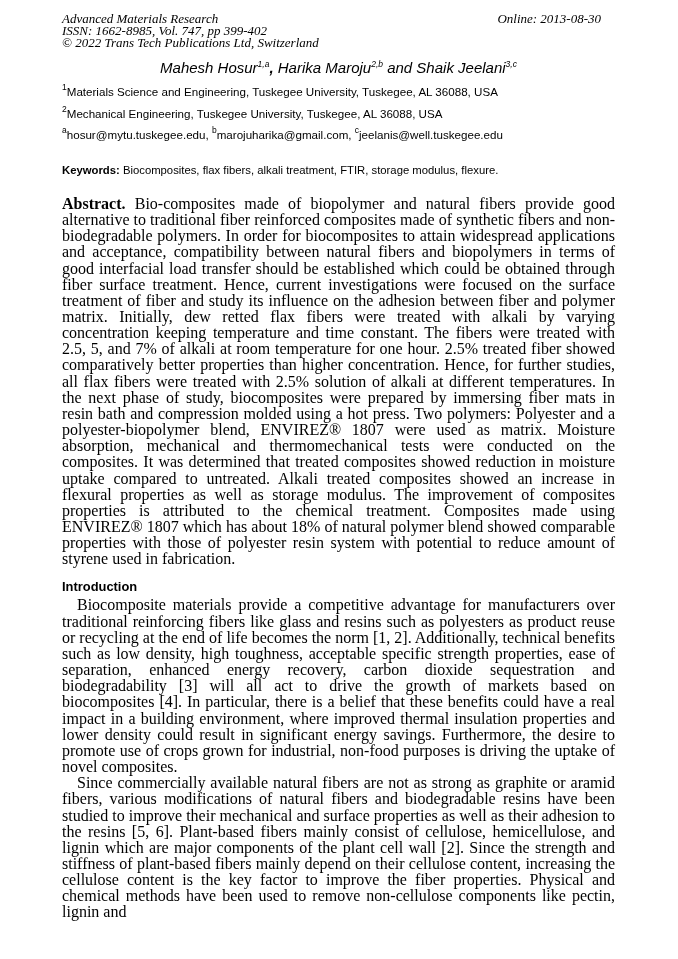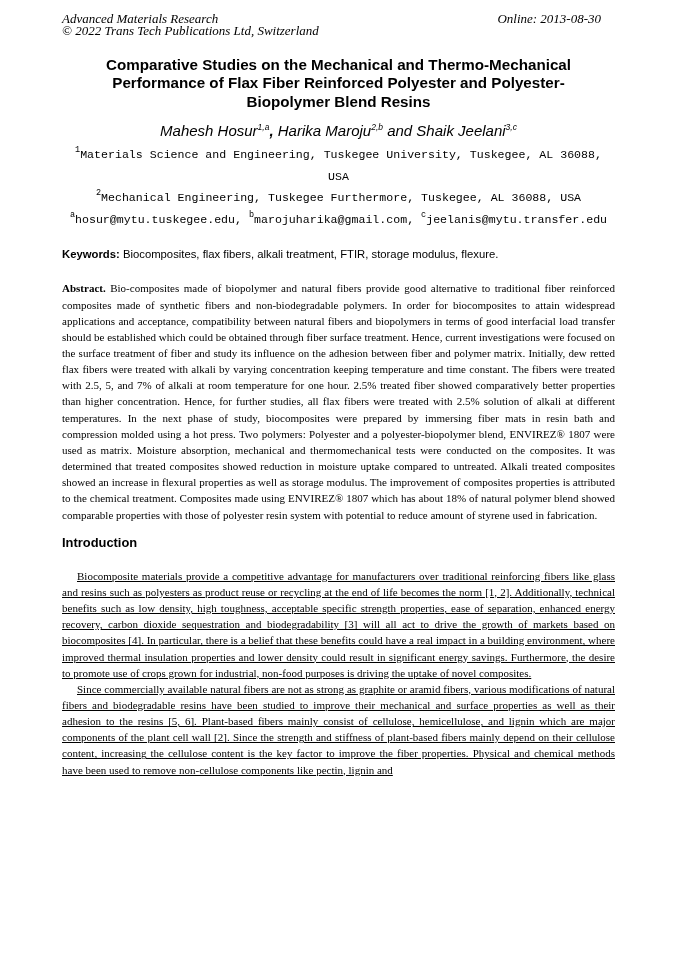--- a/index.html
+++ b/index.html
@@ -3,51 +3,51 @@
 <meta charset="utf-8">
 <style>
   html, body { margin: 0; padding: 0; background: #ffffff; }
   body { width: 678px; height: 959px; position: relative; overflow: hidden; color: #000; }
   .page { position: absolute; left: 62px; top: 13px; width: 553px; }
   .hdr { font-family: "Liberation Serif", serif; font-style: italic; font-size: 13px; line-height: 11.8px; position: relative; }
   .hdr-right { position: absolute; right: 14px; top: 0; }
   .title { font-family: "Liberation Sans", sans-serif; font-weight: bold; font-size: 15.2px; line-height: 18.6px; text-align: center; margin-top: 19px; padding: 0 10px; }
   .authors { font-family: "Liberation Sans", sans-serif; font-size: 15px; line-height: 20px; text-align: center; margin-top: 10px; font-style: italic; }
   .authors sup, .aff sup { font-size: 8.5px; vertical-align: 6px; line-height: 0; }
-  .aff { font-family: Liberation Mono, monospace; font-size: 11.6px; line-height: 21.5px; text-align: center; }
+  .aff { font-family: Liberation Sans, sans-serif; font-size: 11.6px; line-height: 21.5px; text-align: left; }
   .aff.first { margin-top: 3px; }
   .keywords { font-family: "Liberation Sans", sans-serif; font-size: 11.3px; line-height: 14px; margin-top: 17px; }
   .keywords b { font-weight: bold; }
-  .body { font-family: "Liberation Serif", serif; font-size: 11px; line-height: 16.15px; text-align: justify; }
+  .body { font-family: "Liberation Serif", serif; font-size: 16px; line-height: 16.15px; text-align: justify; }
   .abstract { margin-top: 19px; }
   .abstract b { font-weight: bold; }
   .section { font-family: Liberation Sans, sans-serif; font-weight: bold; font-size: 12.9px; line-height: 16px; margin-top: 12px; }
-  .intro { margin-top: 17px; text-decoration: underline; }
+  .intro { margin-top: 2px; }
   .intro p { margin: 0; text-indent: 15px; }
 </style>
 </head>
 <body>
 
 <div class="page">
 
   <div class="hdr">
     <div>Advanced Materials Research</div>
+    <div>ISSN: 1662-8985, Vol. 747, pp 399-402</div>
     <div>© 2022 Trans Tech Publications Ltd, Switzerland</div>
     <div class="hdr-right">Online: 2013-08-30</div>
   </div>
 
-  <div class="title">Comparative Studies on the Mechanical and Thermo-Mechanical Performance of Flax Fiber Reinforced Polyester and Polyester-Biopolymer Blend Resins</div>
 
   <div class="authors">
     <span>Mahesh Hosur</span><sup>1,a</sup><b>, </b><span>Harika Maroju</span><sup>2,b</sup><span style="white-space:pre"> and </span><span>Shaik Jeelani</span><sup>3,c</sup>
   </div>
 
   <div class="aff first"><sup>1</sup><span>Materials Science and Engineering, Tuskegee University, Tuskegee, AL 36088, USA</span></div>
-  <div class="aff"><sup>2</sup><span>Mechanical Engineering, Tuskegee Furthermore, Tuskegee, AL 36088, USA</span></div>
-  <div class="aff"><sup>a</sup><span>hosur@mytu.tuskegee.edu</span><span style="white-space:pre">, </span><sup>b</sup><span>marojuharika@gmail.com</span><span style="white-space:pre">, </span><sup>c</sup><span>jeelanis@mytu.transfer.edu</span></div>
+  <div class="aff"><sup>2</sup><span>Mechanical Engineering, Tuskegee University, Tuskegee, AL 36088, USA</span></div>
+  <div class="aff"><sup>a</sup><span>hosur@mytu.tuskegee.edu</span><span style="white-space:pre">, </span><sup>b</sup><span>marojuharika@gmail.com</span><span style="white-space:pre">, </span><sup>c</sup><span>jeelanis@well.tuskegee.edu</span></div>
 
   <div class="keywords"><b>Keywords:</b><span> Biocomposites, flax fibers, alkali treatment, FTIR, storage modulus, flexure.</span></div>
 
   <div class="body abstract"><b>Abstract.</b><span> Bio-composites made of biopolymer and natural fibers provide good alternative to traditional fiber reinforced composites made of synthetic fibers and non-biodegradable polymers. In order for biocomposites to attain widespread applications and acceptance, compatibility between natural fibers and biopolymers in terms of good interfacial load transfer should be established which could be obtained through fiber surface treatment. Hence, current investigations were focused on the surface treatment of fiber and study its influence on the adhesion between fiber and polymer matrix. Initially, dew retted flax fibers were treated with alkali by varying concentration keeping temperature and time constant. The fibers were treated with 2.5, 5, and 7% of alkali at room temperature for one hour. 2.5% treated fiber showed comparatively better properties than higher concentration. Hence, for further studies, all flax fibers were treated with 2.5% solution of alkali at different temperatures. In the next phase of study, biocomposites were prepared by immersing fiber mats in resin bath and compression molded using a hot press. Two polymers: Polyester and a polyester-biopolymer blend, ENVIREZ® 1807 were used as matrix. Moisture absorption, mechanical and thermomechanical tests were conducted on the composites. It was determined that treated composites showed reduction in moisture uptake compared to untreated. Alkali treated composites showed an increase in flexural properties as well as storage modulus. The improvement of composites properties is attributed to the chemical treatment. Composites made using ENVIREZ® 1807 which has about 18% of natural polymer blend showed comparable properties with those of polyester resin system with potential to reduce amount of styrene used in fabrication.</span></div>
 
   <div class="section">Introduction</div>
 
   <div class="body intro">
     <p>Biocomposite materials provide a competitive advantage for manufacturers over traditional reinforcing fibers like glass and resins such as polyesters as product reuse or recycling at the end of life becomes the norm [1, 2]. Additionally, technical benefits such as low density, high toughness, acceptable specific strength properties, ease of separation, enhanced energy recovery, carbon dioxide sequestration and biodegradability [3] will all act to drive the growth of markets based on biocomposites [4]. In particular, there is a belief that these benefits could have a real impact in a building environment, where improved thermal insulation properties and lower density could result in significant energy savings. Furthermore, the desire to promote use of crops grown for industrial, non-food purposes is driving the uptake of novel composites.</p>
     <p>Since commercially available natural fibers are not as strong as graphite or aramid fibers, various modifications of natural fibers and biodegradable resins have been studied to improve their mechanical and surface properties as well as their adhesion to the resins [5, 6]. Plant-based fibers mainly consist of cellulose, hemicellulose, and lignin which are major components of the plant cell wall [2]. Since the strength and stiffness of plant-based fibers mainly depend on their cellulose content, increasing the cellulose content is the key factor to improve the fiber properties. Physical and chemical methods have been used to remove non-cellulose components like pectin, lignin and</p>

